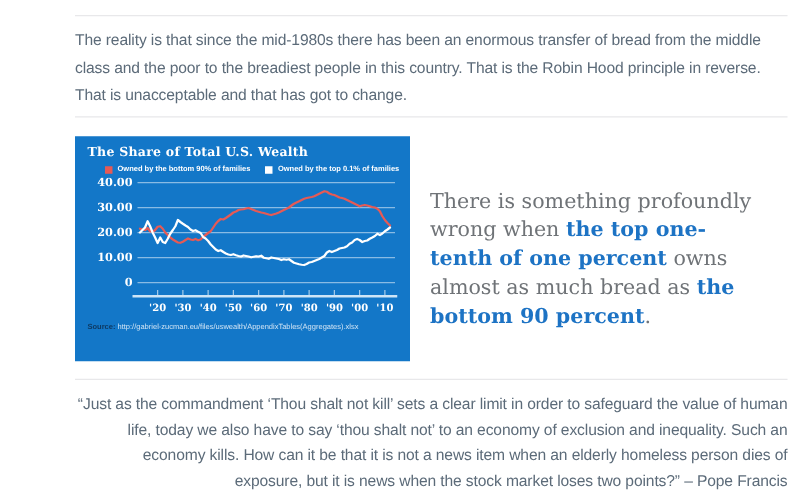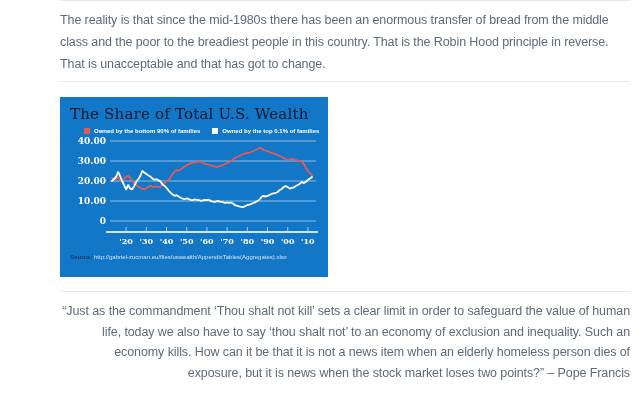--- a/index.html
+++ b/index.html
@@ -1,25 +1,25 @@
 <!DOCTYPE html>
 <html><head>
 <meta charset="utf-8">
 <style>
   html,body{margin:0;padding:0;background:#ffffff;}
   body{width:640px;height:400px;overflow:hidden;font-family:"Liberation Sans",sans-serif;}
-  .content{padding:0 10px 0 60px;}
+  .content{padding:12px 10px 0 60px;}
   hr.divider{border:none;border-top:1px solid #e8e8ea;margin:0;}
   p.body-text{color:#5c6b79;font-size:12.5px;line-height:22px;margin:8px 0 6px 0;letter-spacing:-0.1px;}
   p.body-text.bottom{line-height:20.5px;margin:9px 0 7px 0;text-align:right;}
 
   .media-row{display:flex;margin:15px 0 14px 0;}
   .chart-card{flex:none;width:268px;height:180px;background:#1377c8;box-sizing:border-box;padding:7px 10px 6px 10px;}
-  .chart-title{font-family:"DejaVu Serif","Liberation Serif",serif;font-weight:normal;color:#0f172a;
-               font-size:15px;margin:1px 0 5px 0;letter-spacing:0.2px;}
+  .chart-title{font-family:"DejaVu Serif","Liberation Serif",serif;font-weight:bold;color:#ffffff;
+               font-size:10px;margin:1px 0 5px 0;letter-spacing:0.2px;}
   .legend{display:flex;align-items:center;gap:12px;margin:0 0 3px 14px;white-space:nowrap;}
   .legend-item{display:flex;align-items:center;gap:4px;color:#ffffff;font-weight:bold;font-size:6px;letter-spacing:0;}
   .swatch{width:6px;height:6px;flex:none;}
   .swatch.red{background:#e65a55;}
   .swatch.white{background:#ffffff;}
   svg.chart{display:block;margin:1px 0 0 0;}
   .ytick{font-family:"DejaVu Serif","Liberation Serif",serif;font-weight:bold;font-size:9px;fill:#ffffff;}
   .xtick{font-family:"DejaVu Serif","Liberation Serif",serif;font-weight:bold;font-size:8px;fill:#ffffff;}
   .source{font-size:6px;color:#cfe3f4;margin-top:4px;letter-spacing:0;}
   .source .src-label{color:#0e3a63;font-weight:bold;}
@@ -86,19 +86,20 @@
           <line x1="237.9" y1="90" x2="237.9" y2="94" stroke="rgba(255,255,255,0.6)" stroke-width="1"></line>
           <text x="237.9" y="107" text-anchor="middle" class="xtick">'10</text>
           <polyline points="42.0,41.0 46.0,42.0 48.1,40.4 50.1,43.0 52.1,43.6 54.1,42.0 56.1,39.4 58.2,39.0 60.2,41.0 62.2,44.0 64.2,46.0 66.2,48.0 68.3,49.6 70.3,50.8 72.3,52.0 74.3,52.2 76.3,51.4 78.4,50.0 80.4,48.8 82.4,49.6 84.4,50.0 86.4,49.2 88.5,50.2 90.5,49.6 92.5,47.4 94.5,46.0 96.5,44.4 98.6,43.0 100.6,40.0 102.6,37.0 104.6,34.8 106.6,33.2 108.7,33.6 110.7,32.4 112.7,31.0 114.7,29.6 116.7,28.0 118.8,27.2 120.8,26.0 122.8,25.6 124.8,25.4 126.8,24.8 128.9,24.4 130.9,25.2 132.9,26.0 134.9,26.8 136.9,27.4 139.0,28.0 141.0,28.4 143.0,29.0 145.0,29.6 147.0,30.0 149.1,29.4 151.1,28.8 153.1,28.0 155.1,27.0 157.1,26.0 159.2,25.0 161.2,24.0 163.2,22.4 165.2,21.0 167.2,20.0 169.3,19.0 171.3,18.0 173.3,17.0 175.3,16.4 177.3,16.0 179.4,15.6 181.4,15.0 183.4,14.0 185.4,13.0 187.4,12.0 189.5,11.0 191.5,11.4 193.5,12.8 195.5,13.6 197.5,14.0 199.6,15.0 201.6,16.0 203.6,16.4 205.6,17.0 207.6,18.0 209.7,19.0 211.7,20.0 213.7,21.0 215.7,22.0 217.7,23.0 219.8,22.4 221.8,22.0 223.8,22.4 225.8,23.0 227.8,23.6 229.9,24.0 231.9,25.0 233.9,27.0 235.9,31.0 237.9,34.0 240.0,36.4 242.0,38.4" fill="none" stroke="#e65a55" stroke-width="1.8" stroke-linejoin="round" stroke-linecap="round"></polyline>
           <polyline points="42.0,44.0 44.0,42.0 46.0,40.0 48.1,35.0 50.1,39.0 52.1,44.0 54.1,48.0 56.1,52.4 58.2,48.0 60.2,51.6 62.2,52.4 64.2,49.0 66.2,45.0 68.3,42.0 70.3,39.0 72.3,34.0 74.3,35.6 76.3,37.0 78.4,38.4 80.4,39.6 82.4,41.6 84.4,42.8 86.4,42.2 88.5,43.4 90.5,44.4 92.5,47.6 94.5,48.8 96.5,50.8 98.6,53.6 100.6,55.6 102.6,57.6 104.6,58.8 106.6,58.2 108.7,59.6 110.7,60.8 112.7,61.6 114.7,62.0 116.7,61.4 118.8,62.2 120.8,62.8 122.8,63.2 124.8,62.4 126.8,62.8 128.9,63.2 130.9,63.8 132.9,63.4 134.9,63.0 136.9,63.2 139.0,62.6 141.0,64.2 143.0,64.6 145.0,65.0 147.0,64.0 149.1,64.4 151.1,64.8 153.1,65.2 155.1,66.0 157.1,65.4 159.2,65.8 161.2,65.4 163.2,66.8 165.2,68.2 167.2,68.8 169.3,69.4 171.3,69.8 173.3,70.0 175.3,69.2 177.3,68.0 179.4,67.6 181.4,66.8 183.4,66.0 185.4,65.2 187.4,64.0 189.5,62.8 191.5,60.0 193.5,58.8 195.5,59.6 197.5,58.8 199.6,58.0 201.6,56.8 203.6,56.4 205.6,56.0 207.6,55.0 209.7,53.0 211.7,52.0 213.7,50.0 215.7,49.2 217.7,50.0 219.8,51.6 221.8,50.8 223.8,50.4 225.8,49.0 227.8,48.0 229.9,46.8 231.9,45.0 233.9,46.0 235.9,44.8 237.9,43.0 240.0,41.6 242.0,40.0" fill="none" stroke="#ffffff" stroke-width="1.8" stroke-linejoin="round" stroke-linecap="round"></polyline>
         </svg>
       <div class="source"><span class="src-label">Source:</span>
         <span>http://gabriel-zucman.eu/files/uswealth/AppendixTables(Aggregates).xlsx</span>
       </div>
     </div>
 
+    <div class="pullquote"><span>There is something profoundly wrong when </span><span class="em">the top one-tenth of one percent</span><span> owns almost as much bread as </span><span class="em">the bottom 90 percent</span><span>.</span></div>
   </div>
 
   <hr class="divider">
 
   <p class="body-text bottom">“Just as the commandment ‘Thou shalt not kill’ sets a clear limit in order to safeguard the value of human life, today we also have to say ‘thou shalt not’ to an economy of exclusion and inequality. Such an economy kills. How can it be that it is not a news item when an elderly homeless person dies of exposure, but it is news when the stock market loses two points?” – Pope Francis</p>
 
 </div>
 
 </body></html>

